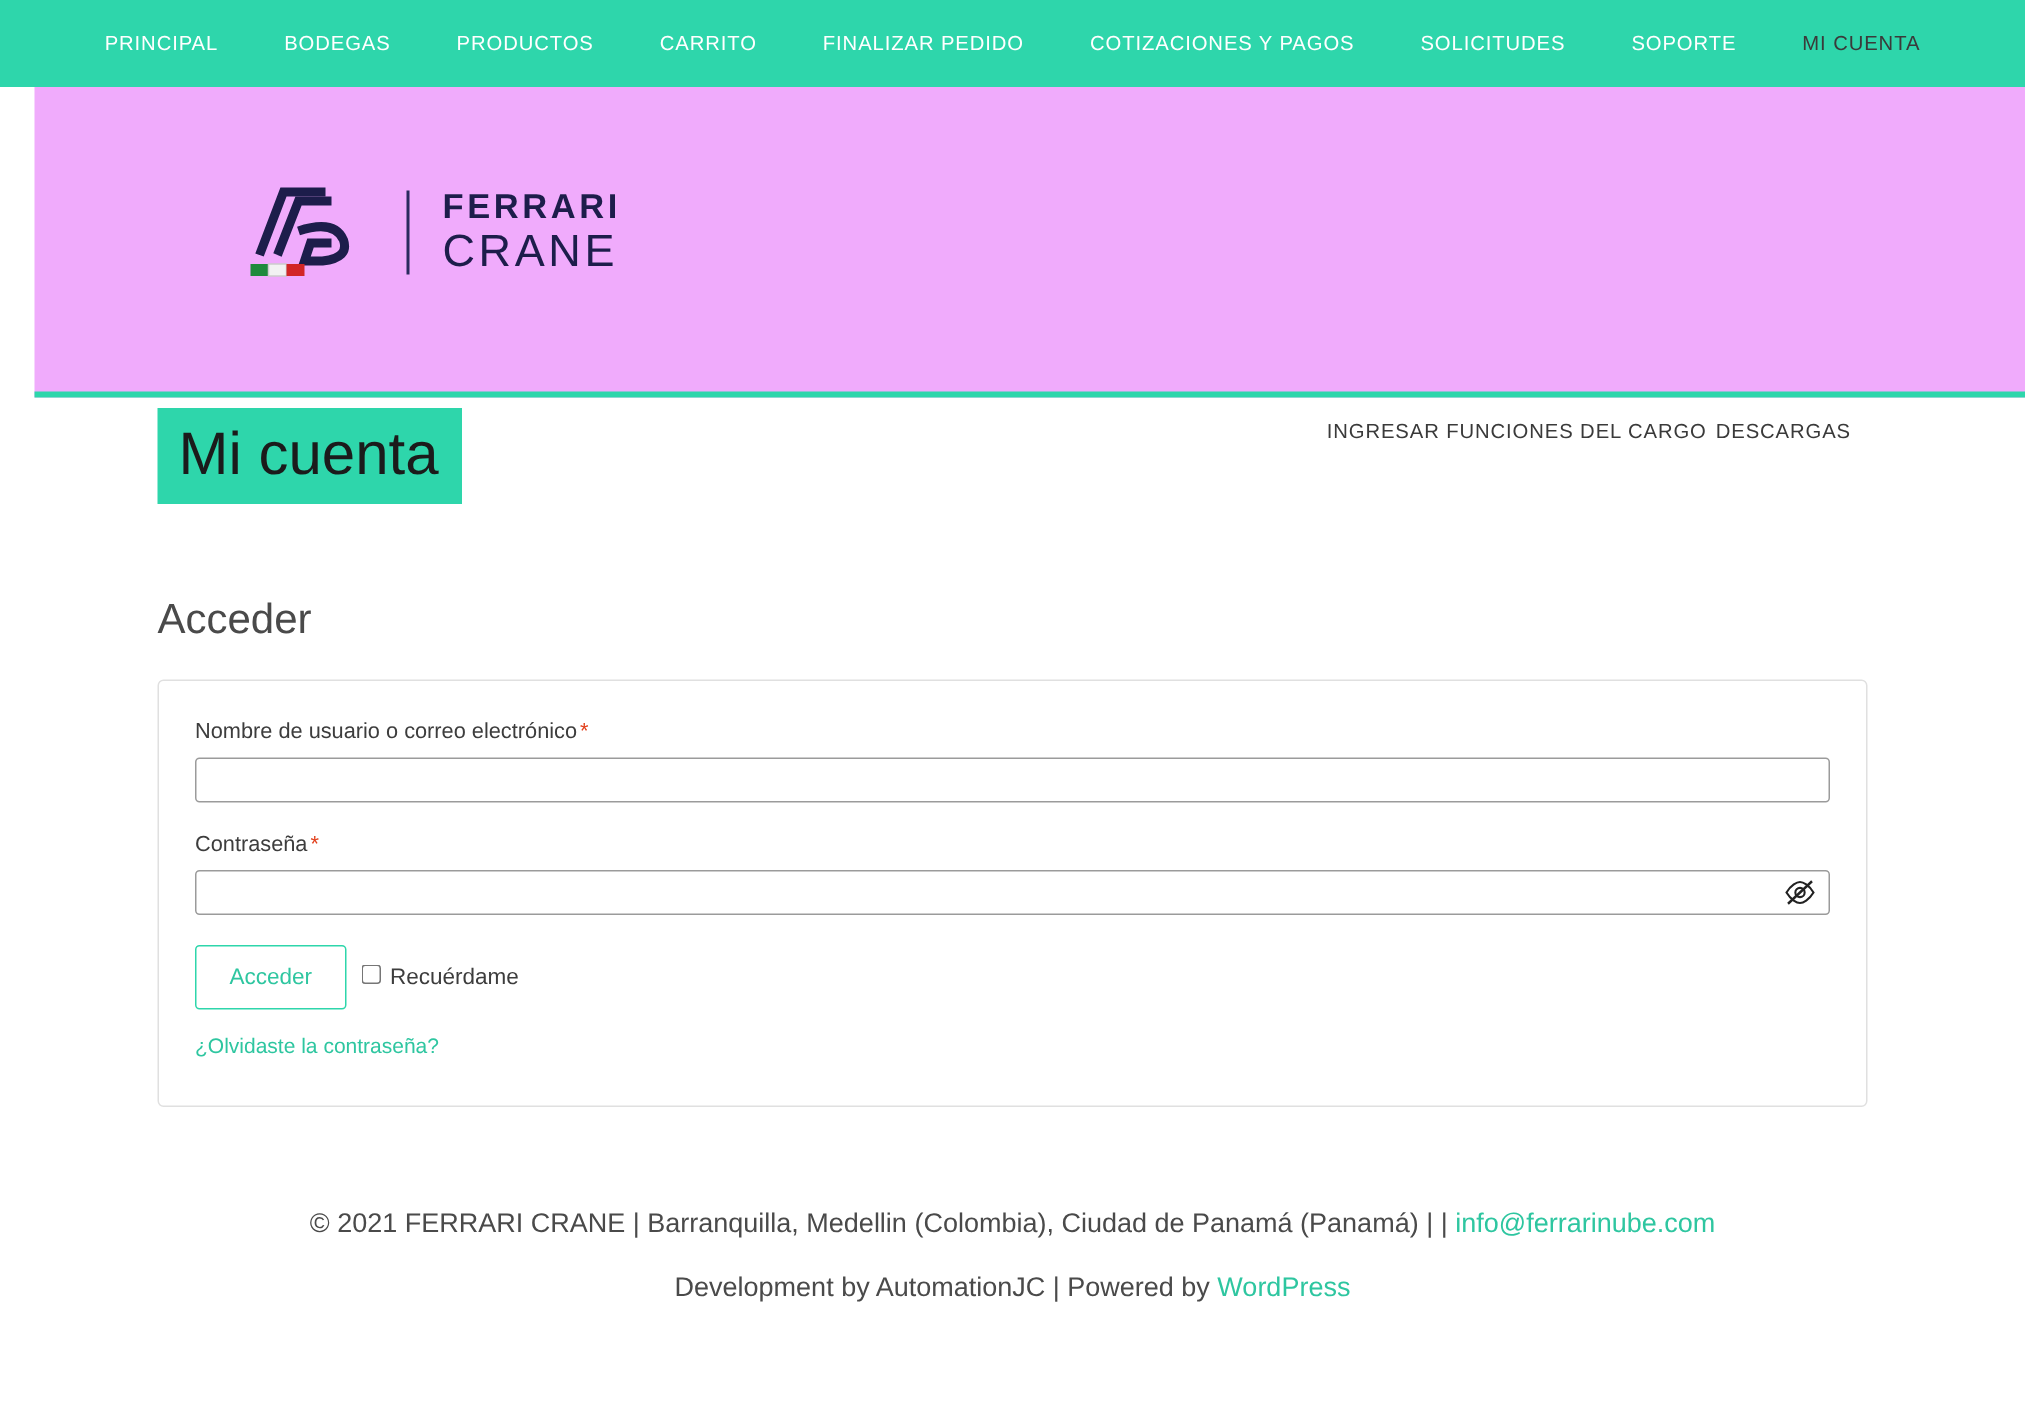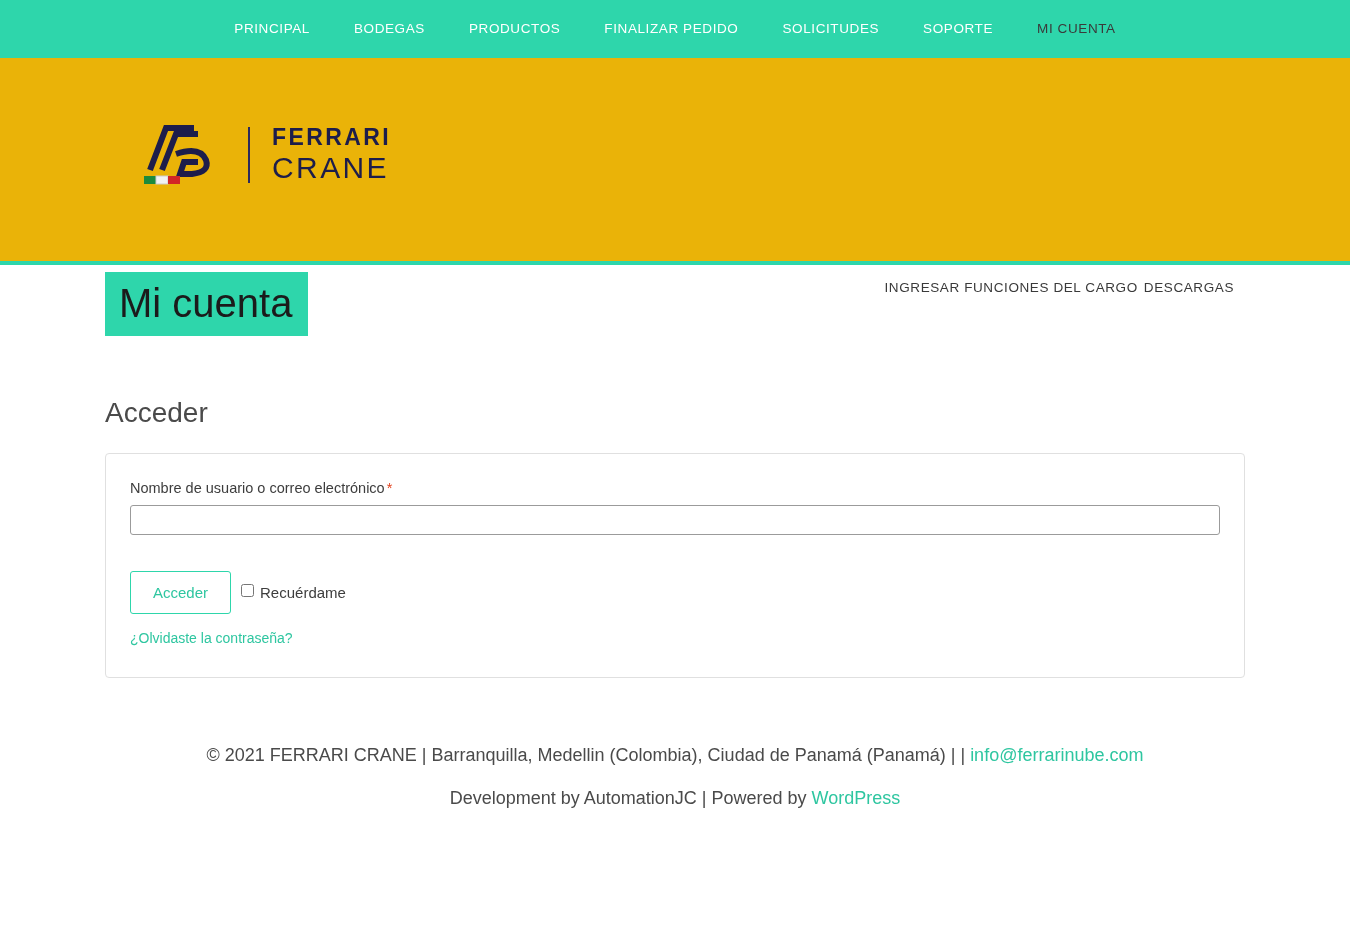--- a/index.html
+++ b/index.html
@@ -32,22 +32,23 @@
     font-weight: 400;
   }
   .topbar .nav-item.active {
     color: #3a3a3a;
   }
 
   
   .header {
     position: relative;
     height: 207px;
-    background: #eab308;
+    background: #f0abfc;
     border-bottom: 4px solid #2ed6ab;
+    margin-left: 23px;
   }
   .logo-wrap {
     position: absolute;
     left: 136px;
     top: 62px;
     display: flex;
     align-items: center;
   }
   .logo-mark {
     width: 88px; height: 70px;
@@ -135,21 +136,21 @@
     width: 100%;
     height: 30px;
     border: 1px solid #9b9b9b;
     border-radius: 3px;
     padding: 4px 8px;
     font-size: 14px;
     font-family: "Liberation Sans", sans-serif;
     outline: none;
     background: #fff;
   }
-  .field-block { margin-bottom: 36px; }
+  .field-block { margin-bottom: 20px; }
   .pass-wrap { position: relative; }
   .eye-btn {
     position: absolute;
     right: 8px;
     top: 50%;
     transform: translateY(-50%);
     width: 24px; height: 22px;
     display: flex; align-items: center; justify-content: center;
     cursor: pointer;
     background: none; border: none;
@@ -199,21 +200,23 @@
   }
   .footer a { color: #2ec6a0; text-decoration: none; }
 </style>
 </head>
 <body>
 
 <div class="topbar">
   <div class="nav-item">PRINCIPAL</div>
   <div class="nav-item">BODEGAS</div>
   <div class="nav-item">PRODUCTOS</div>
+  <div class="nav-item">CARRITO</div>
   <div class="nav-item">FINALIZAR PEDIDO</div>
+  <div class="nav-item">COTIZACIONES Y PAGOS</div>
   <div class="nav-item">SOLICITUDES</div>
   <div class="nav-item">SOPORTE</div>
   <div class="nav-item active">MI CUENTA</div>
 </div>
 
 <div class="header">
   <div class="logo-wrap">
     <div class="logo-mark">
       <svg width="88" height="70" viewBox="0 0 88 70">
         <g fill="none" stroke="#1d1d4b" stroke-width="6">
@@ -250,20 +253,35 @@
 
   <div class="login-box">
 
     <div class="field-block">
       <div class="field-label">
         <span>Nombre de usuario o correo electrónico</span><span class="req">*</span>
       </div>
       <input class="text-input" type="text" placeholder="" style="">
     </div>
 
+    <div class="field-block">
+      <div class="field-label">
+        <span>Contraseña</span><span class="req">*</span>
+      </div>
+      <div class="pass-wrap">
+        <input class="text-input" type="password" placeholder="" style="">
+        <button class="eye-btn" aria-label="toggle password">
+          <svg width="22" height="18" viewBox="0 0 22 18">
+            <path d="M2 9 C5 4, 9 2, 11 2 C13 2, 17 4, 20 9 C17 14, 13 16, 11 16 C9 16, 5 14, 2 9 Z" fill="none" stroke="#222" stroke-width="1.4"></path>
+            <circle cx="11" cy="9" r="3.1" fill="none" stroke="#222" stroke-width="1.4"></circle>
+            <line x1="3" y1="16.5" x2="19" y2="1.5" stroke="#222" stroke-width="1.6"></line>
+          </svg>
+        </button>
+      </div>
+    </div>
 
     <div class="row-actions">
       <button class="btn-acceder">Acceder</button>
       <label class="remember">
         <input type="checkbox" style="">
         <span>Recuérdame</span>
       </label>
     </div>
 
     <a class="lost-pass">¿Olvidaste la contraseña?</a>

